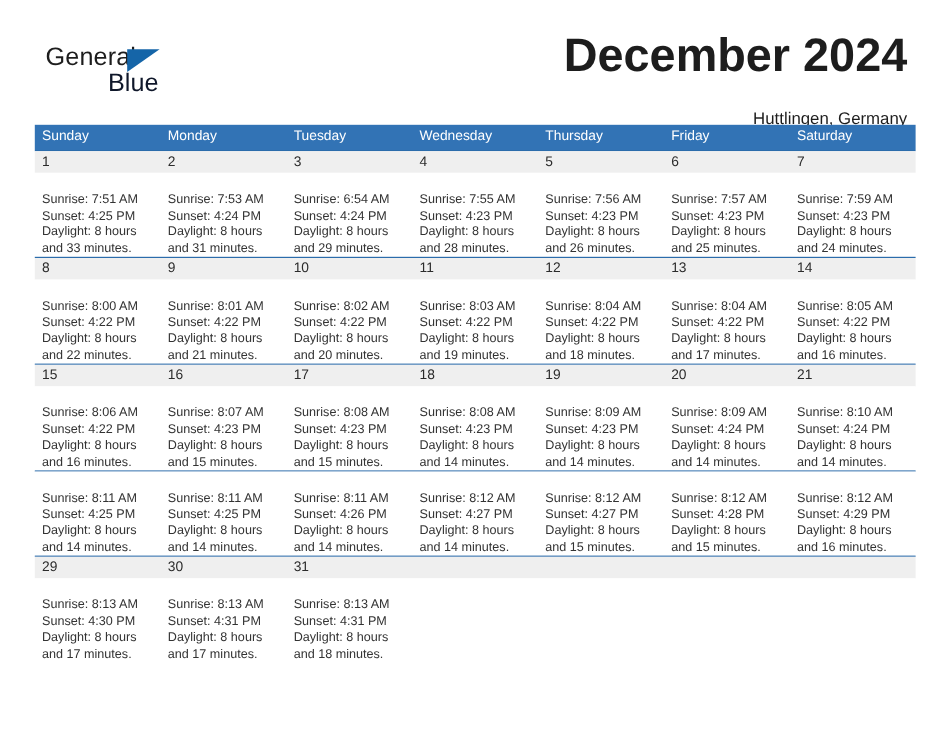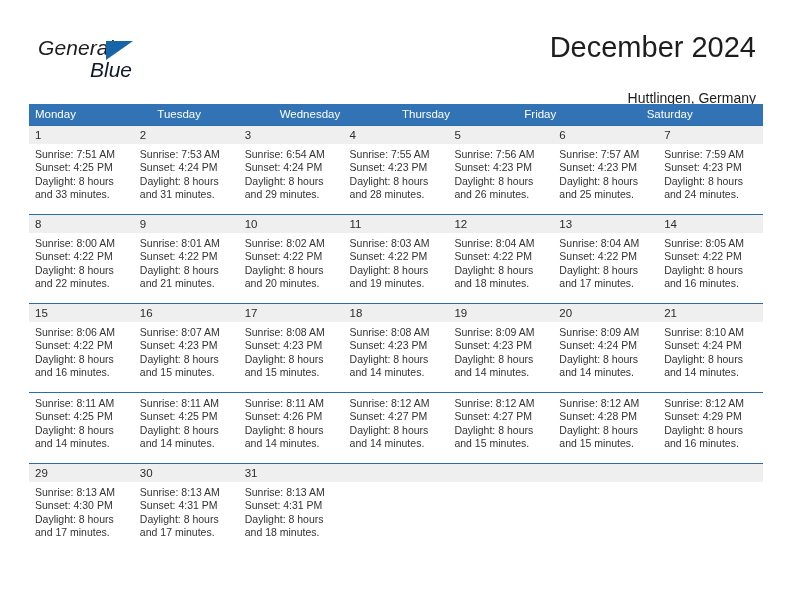--- a/index.html
+++ b/index.html
@@ -28,21 +28,20 @@
     top: 0;
     width: 792px;
     height: 100px;
   }
   .brand {
     position: absolute;
     left: 38px;
     top: 36px;
     width: 180px;
     height: 52px;
-    font-style: italic;
   }
   .brand-general {
     position: absolute;
     left: 0;
     top: 0;
     font-size: 21px;
     letter-spacing: 0.1px;
     color: #1d1d1d;
     font-family: "Liberation Sans", sans-serif;
   }
@@ -64,24 +63,25 @@
     font-family: "Liberation Sans", sans-serif;
   }
 
   .title-wrap {
     position: absolute;
     right: 36px;
     top: 30px;
     text-align: right;
   }
   .title {
-    font-size: 29px;
+    font-size: 39px;
     color: #1d1d1d;
     line-height: 34px;
     white-space: nowrap;
+    font-weight: bold;
   }
   .subtitle {
     font-size: 14px;
     color: #1d1d1d;
     line-height: 20px;
     margin-top: 24px;
     white-space: nowrap;
   }
 
   
@@ -115,20 +115,21 @@
   }
   .week-numbers {
     display: flex;
     background: #efefef;
     height: 18px;
   }
   .week-body {
     display: flex;
     height: 70px;
     background: #ffffff;
+    align-items: flex-end;
   }
   .daynum {
     flex: 1 1 0;
     font-size: 11.5px;
     line-height: 18px;
     padding-left: 6px;
     color: #2b2b2b;
     box-sizing: border-box;
   }
   .cell {
@@ -159,20 +160,21 @@
     <div class="title-wrap">
       <div class="title">December 2024</div>
       <div class="subtitle">Huttlingen, Germany</div>
     </div>
 
   </div>
 
   <div class="cal">
 
     <div class="weekdays">
+      <div class="weekday">Sunday</div>
       <div class="weekday">Monday</div>
       <div class="weekday">Tuesday</div>
       <div class="weekday">Wednesday</div>
       <div class="weekday">Thursday</div>
       <div class="weekday">Friday</div>
       <div class="weekday">Saturday</div>
     </div>
 
     <div class="week">
       <div class="week-numbers">

